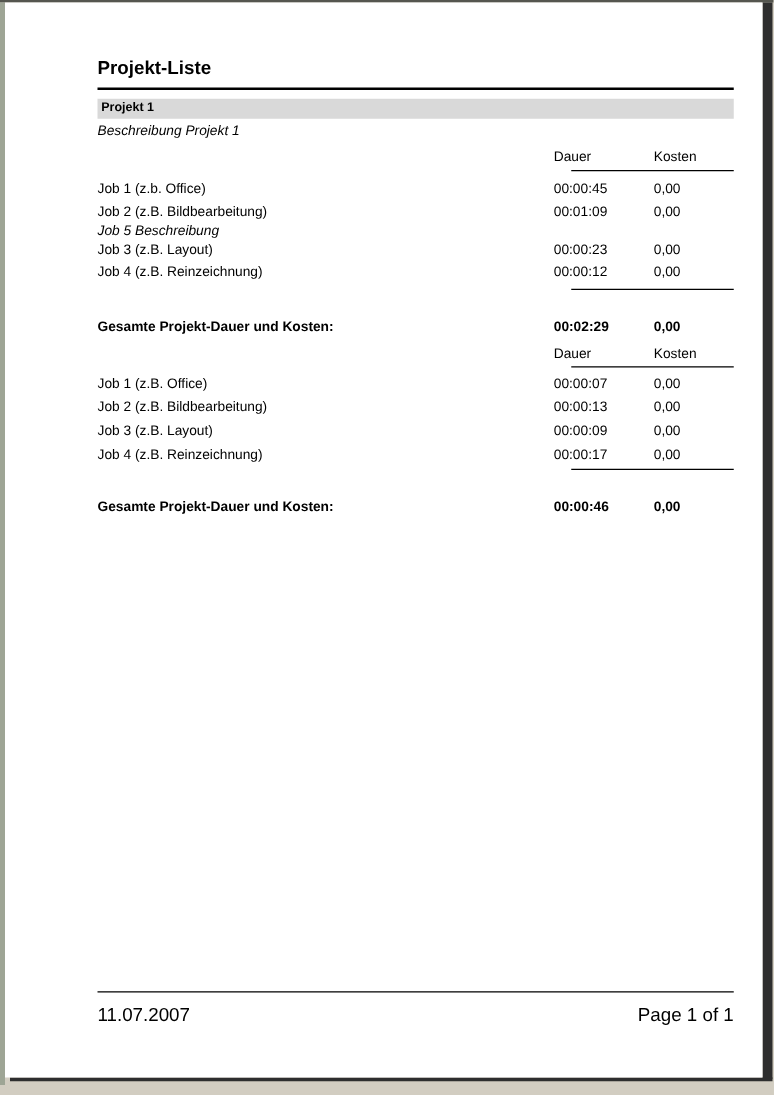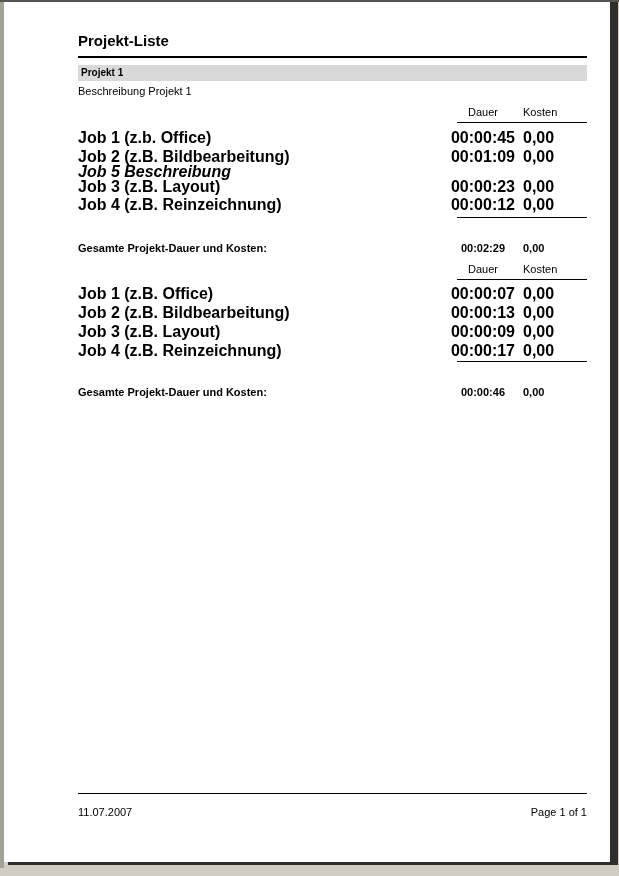--- a/index.html
+++ b/index.html
@@ -6,57 +6,57 @@
   #screen {
     position:relative; width:619px; height:876px; overflow:hidden;
     background:#d2cdc1; font-family:"Liberation Sans", sans-serif; color:#000;
   }
   .frame-top    { position:absolute; left:0; top:0; width:619px; height:2px; background:#55564f; }
   .frame-left   { position:absolute; left:0; top:2px; width:4px; height:866px; background:#9ea595; }
   .page         { position:absolute; left:4px; top:2px; width:606px; height:860px; background:#ffffff; }
   .shadow-right { position:absolute; left:610px; top:2px; width:8px; height:861px; background:#2e2e2e; }
   .shadow-bottom{ position:absolute; left:8px; top:862px; width:610px; height:3px; background:#2e2e2e; }
 
-  .content { position:absolute; left:74px; top:0; width:509px; }
+  .content { position:absolute; left:74px; top:14px; width:509px; }
 
   .title { margin:29px 0 0 0; font-size:15px; font-weight:bold; line-height:19px; }
   .title-rule { border:0; border-top:2px solid #000; margin:6px 0 0 0; height:0; }
 
   .bar {
     margin-top:7px; height:16px; background:#d9d9d9;
     font-size:10px; font-weight:bold; line-height:16px; padding-left:3px;
     box-sizing:border-box;
   }
   .mt35 { margin-top:35px; }
 
-  .desc { margin-top:4px; font-size:11px; line-height:12px; }
+  .desc { margin-top:4px; font-size:11px; font-style:italic; line-height:12px; }
 
   .colhead { display:flex; margin-top:9px; font-size:11px; line-height:12px; }
   .mt8 { margin-top:8px; }
   .col-label  { flex:1; }
   .col-spacer { flex:1; }
-  .col-dauer  { width:80px; text-align:center; }
+  .col-dauer  { width:80px; text-align:left; }
   .col-kosten { width:64px; text-align:left; }
 
   .rule-sm    { width:130px; margin-left:auto; margin-top:4px; border-top:1px solid #000; height:0; }
   .rule-total { width:130px; margin-left:auto; margin-top:2px; border-top:1px solid #000; height:0; }
   .mt0 { margin-top:0; }
 
   .jobrows { margin-top:6px; }
   .jobrows.mt5 { margin-top:5px; }
-  .row { display:flex; font-size:16px; line-height:13px; padding-top:2px;font-weight:bold; }
+  .row { display:flex; font-size:11px; line-height:13px; padding-top:2px; }
   .h19 { height:17px; }
   .h18 { height:16px; }
   .h15 { height:13px; }
   .note { font-style:italic; }
 
   .total-row { display:flex; margin-top:24px; font-size:11px; font-weight:bold; line-height:13px; }
 
   .footer { position:absolute; left:74px; top:791px; width:509px; border-top:1px solid #000; }
-  .footer-row { display:flex; justify-content:space-between; font-size:11px; line-height:13px; margin-top:12px; }
+  .footer-row { display:flex; justify-content:space-between; font-size:15px; line-height:13px; margin-top:12px; }
 </style>
 </head>
 <body>
 
 <div id="screen">
   <div class="frame-top"></div>
   <div class="frame-left"></div>
   <div class="shadow-right"></div>
   <div class="shadow-bottom"></div>
 

